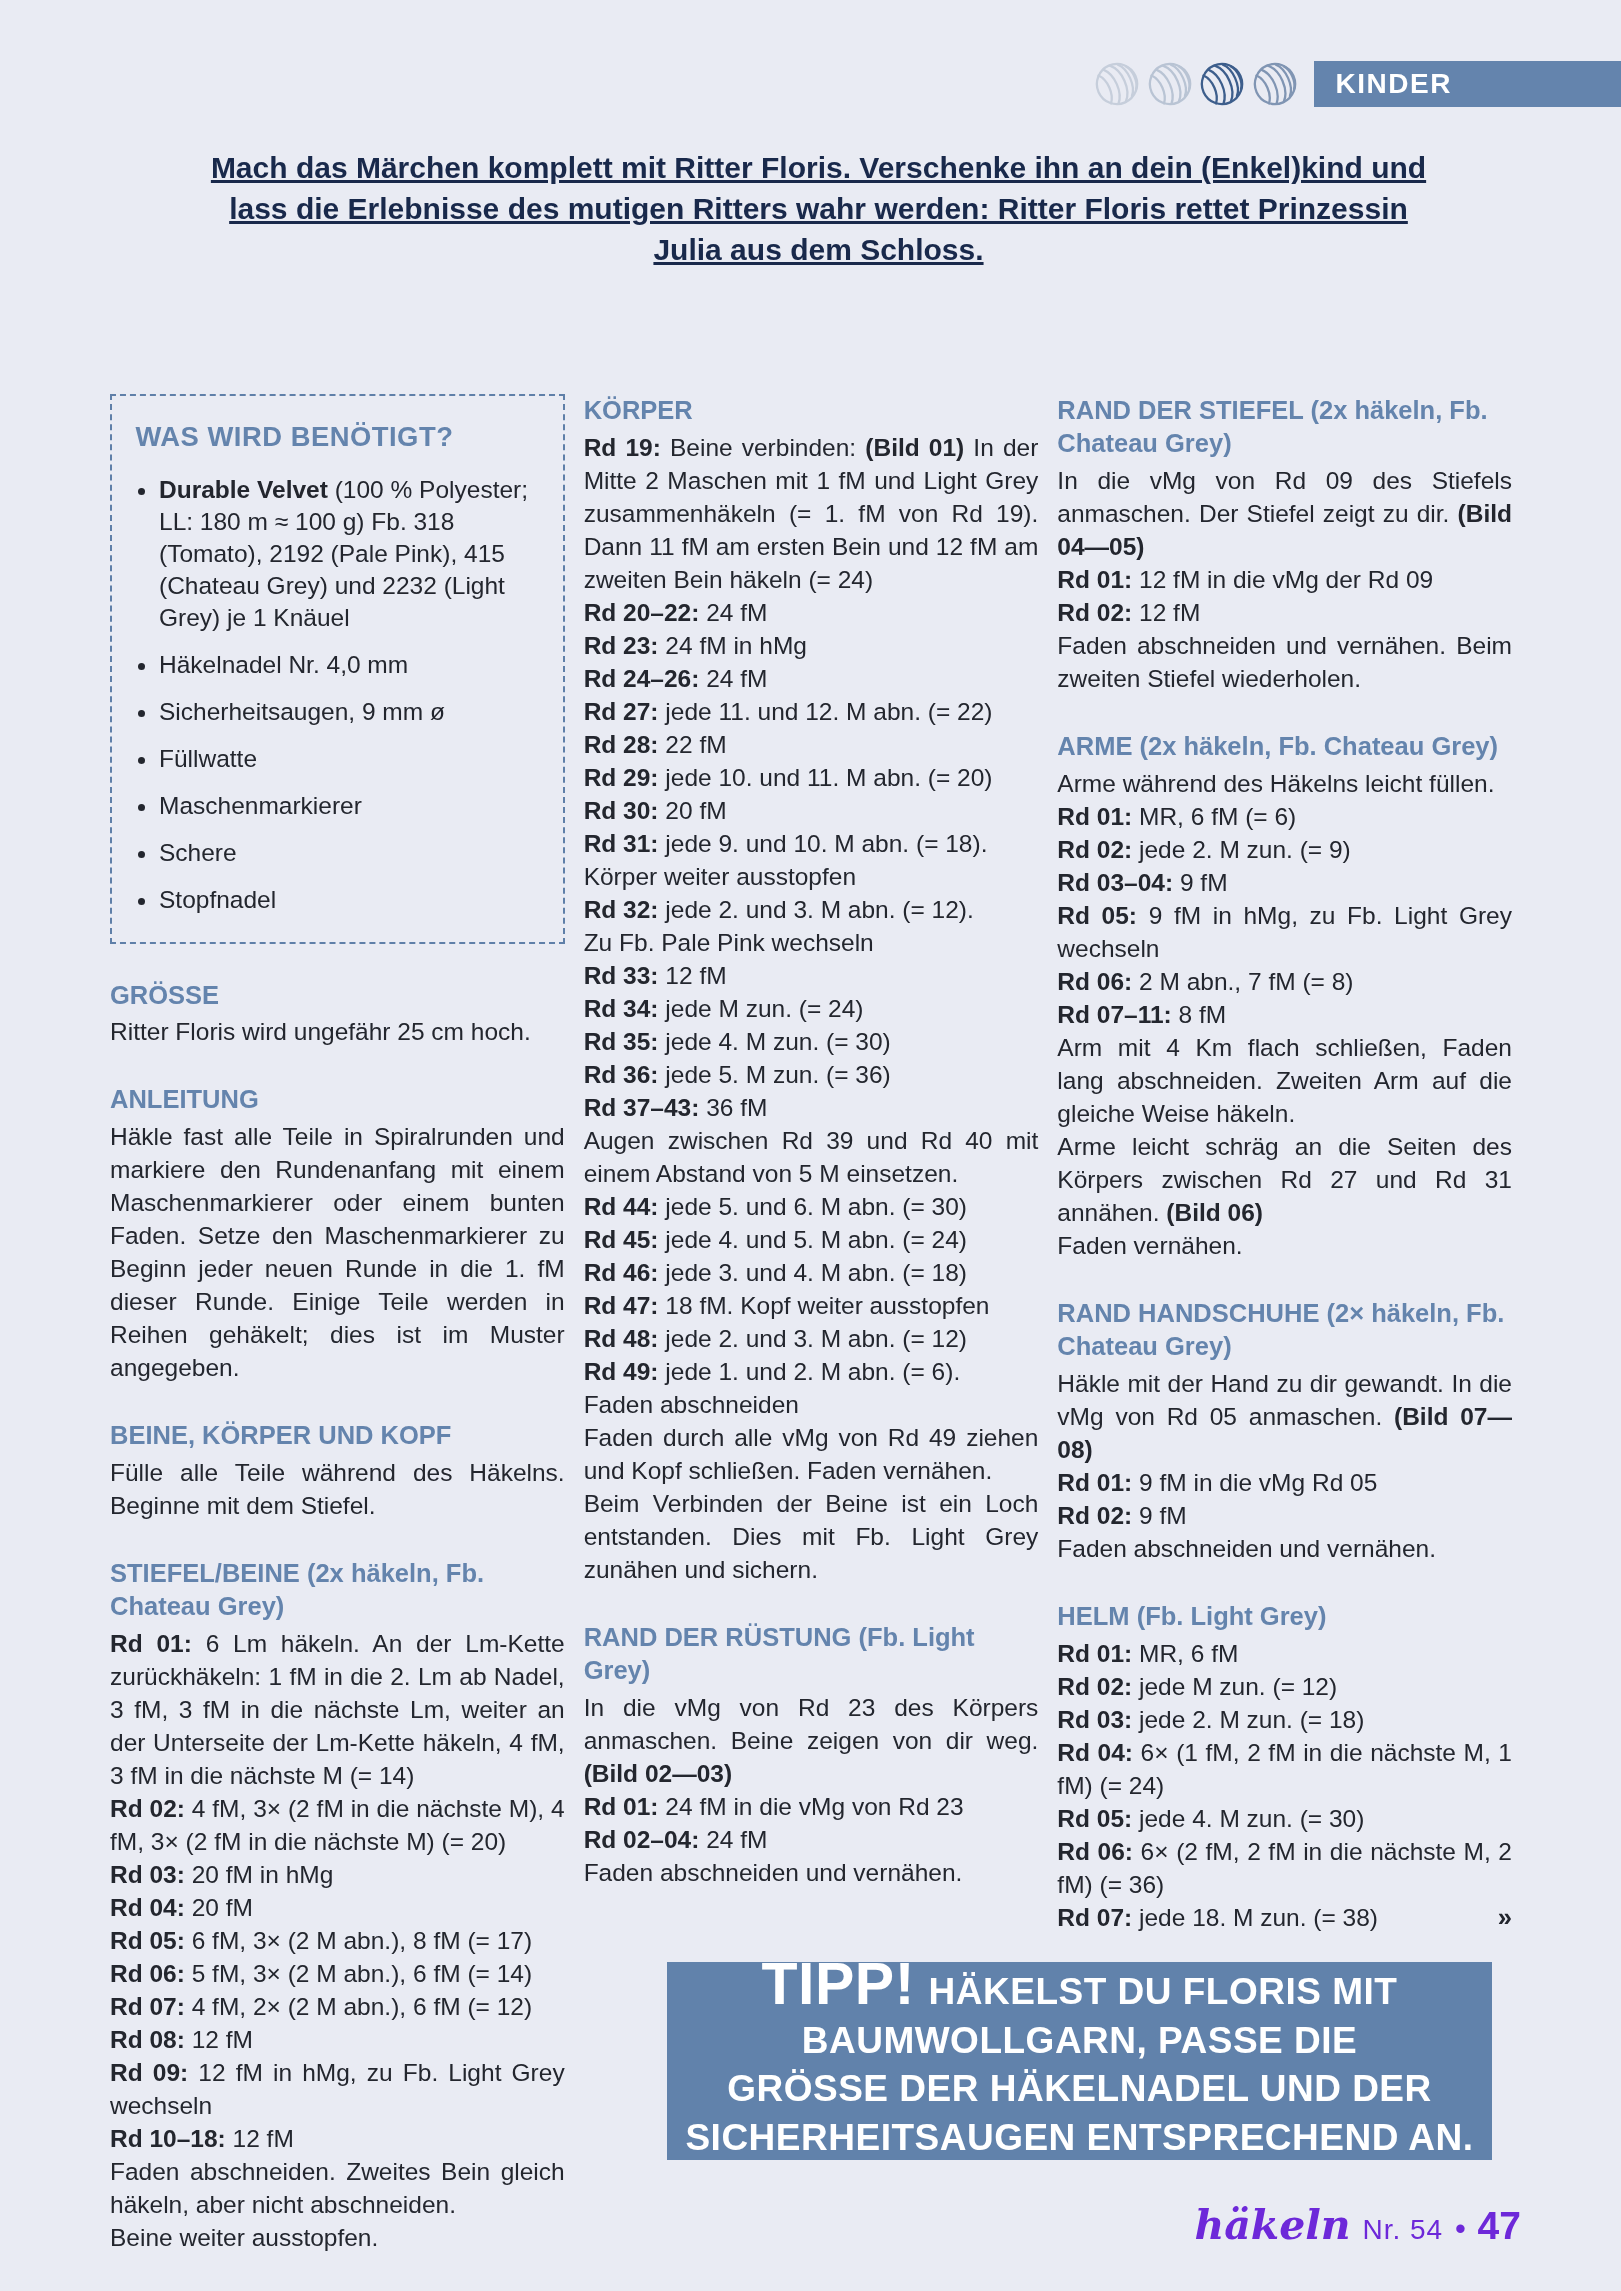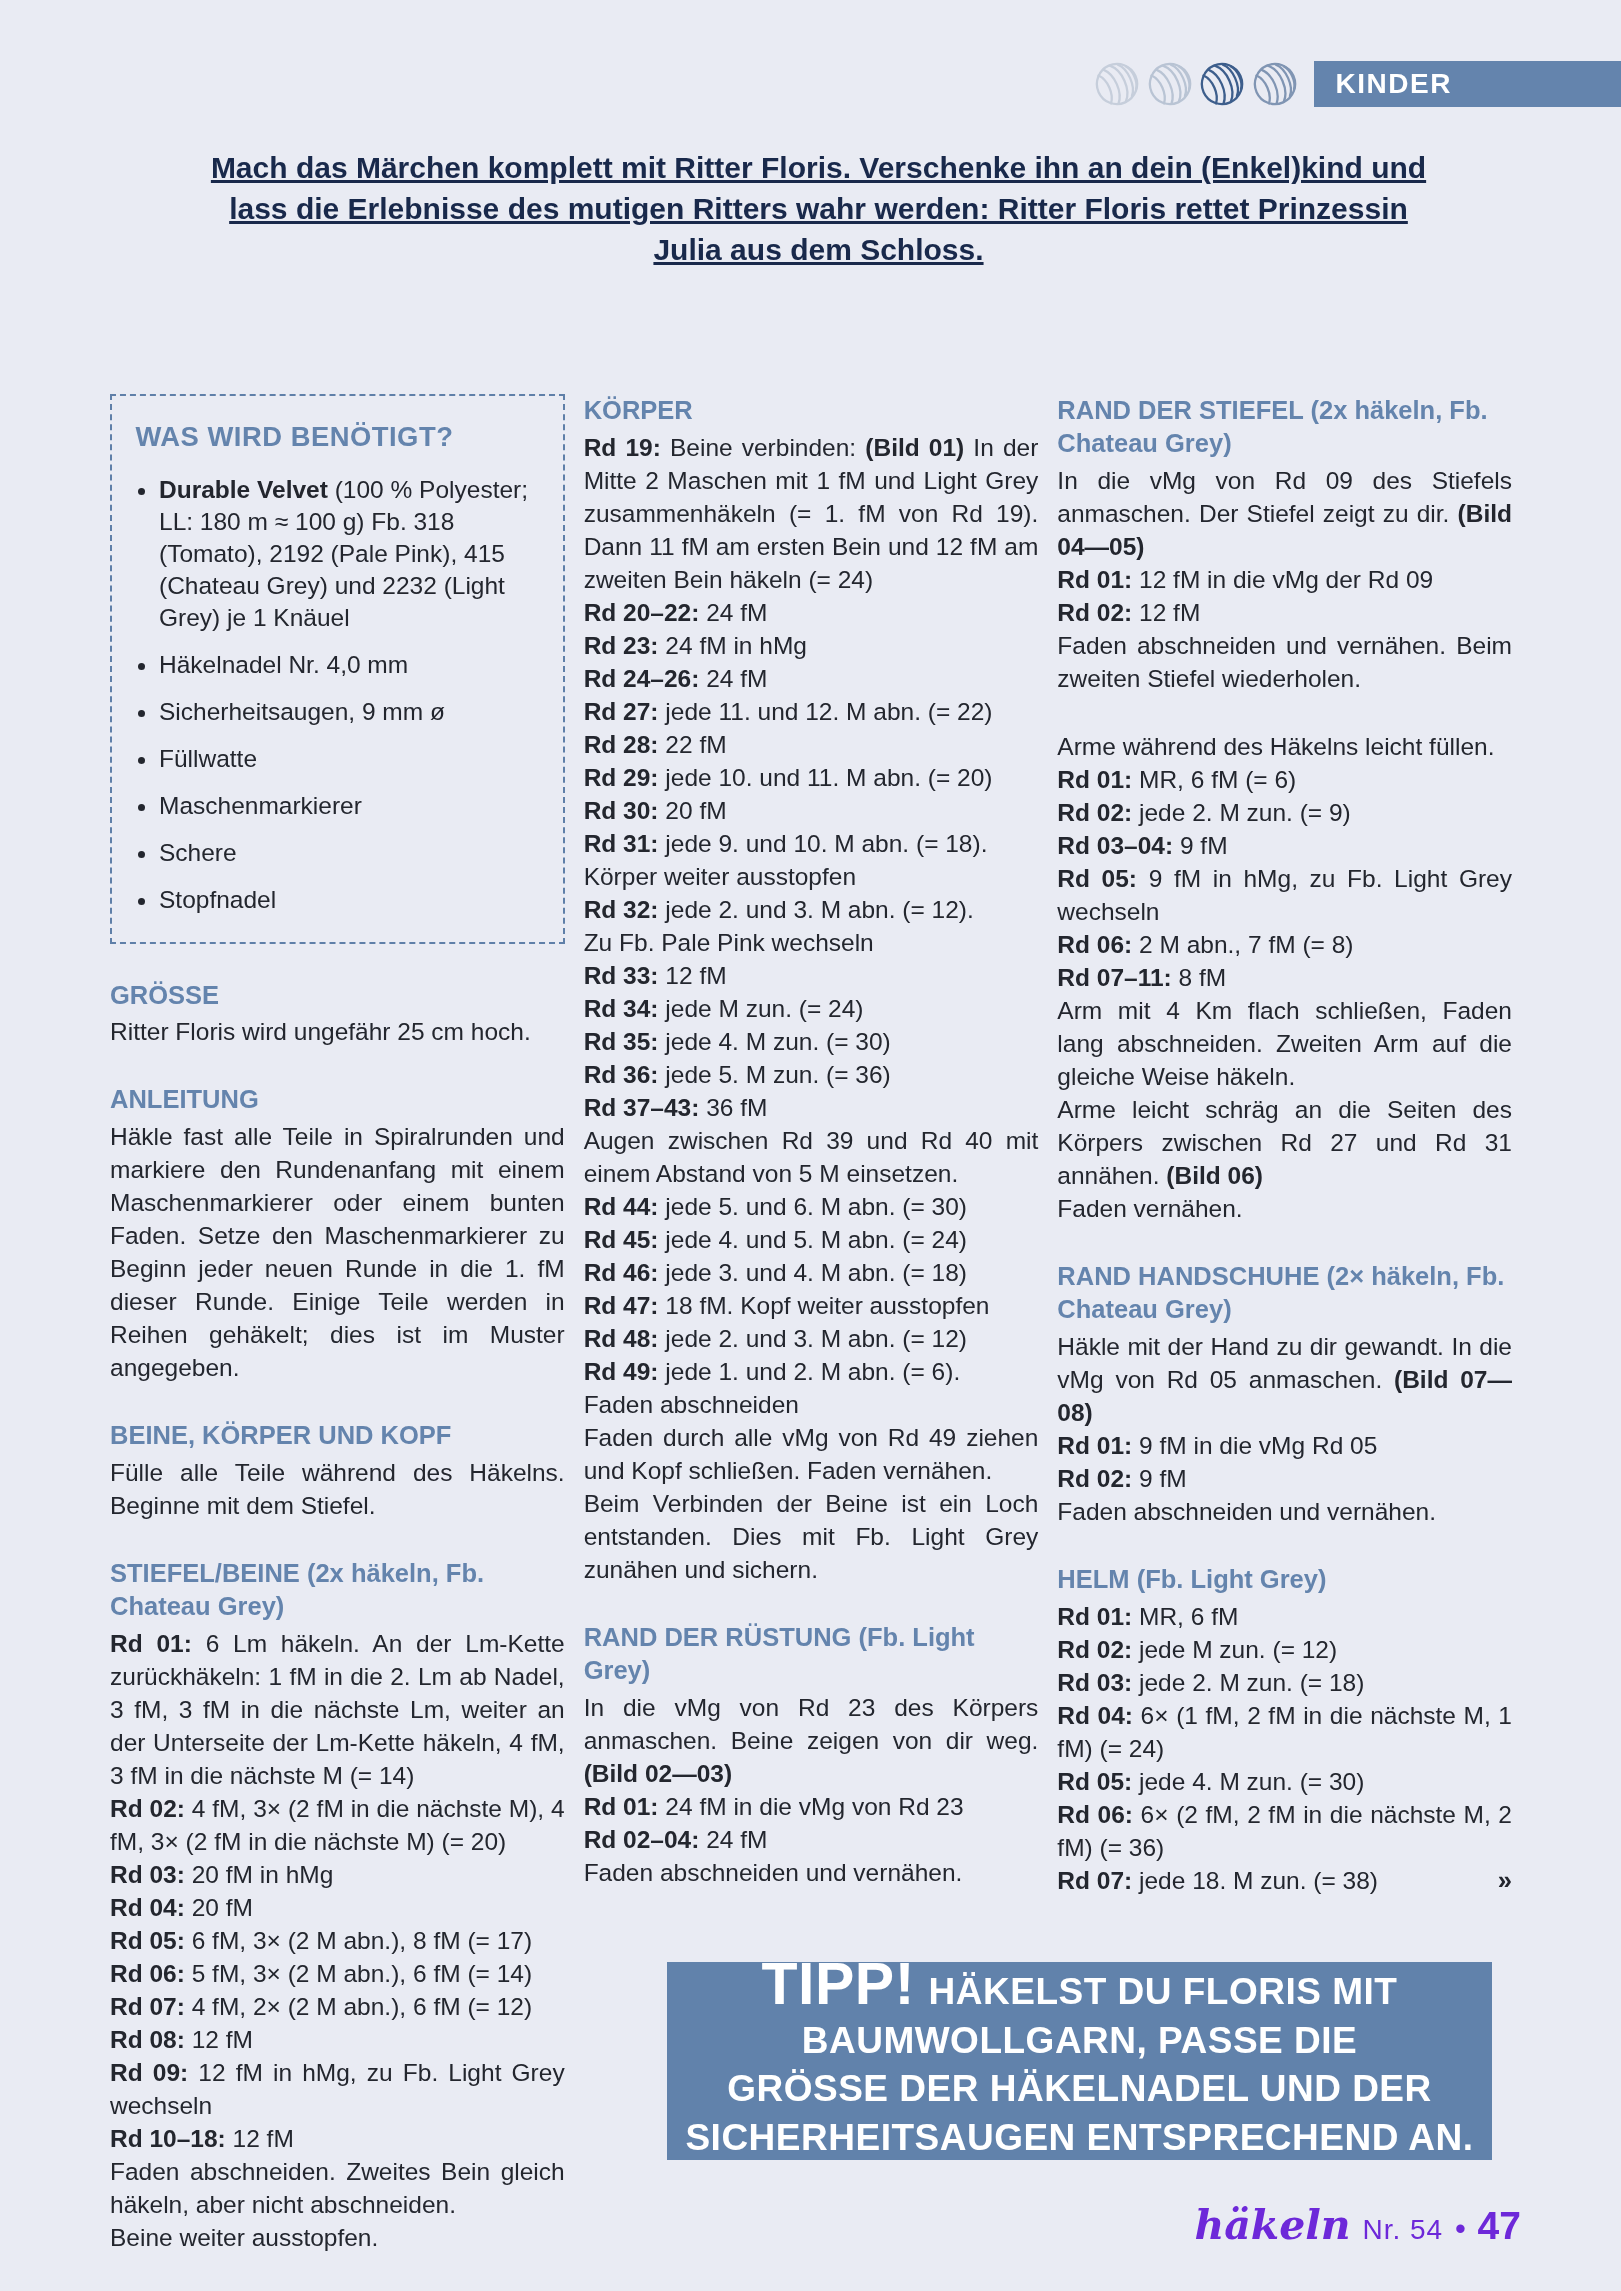--- a/index.html
+++ b/index.html
@@ -245,20 +245,21 @@
         <h3 class="sec-heading">RAND DER STIEFEL (2x häkeln, Fb. Chateau Grey)</h3>
         <div>
             <p class="line"><span>In die vMg von Rd 09 des Stiefels anmaschen. Der Stiefel zeigt zu dir. </span><b>(Bild 04—05)</b></p>
             <p class="line"><b>Rd 01: </b><span>12 fM in die vMg der Rd 09</span></p>
             <p class="line"><b>Rd 02: </b><span>12 fM</span></p>
             <p class="line"><span>Faden abschneiden und vernähen. Beim zweiten Stiefel wiederholen.</span></p>
           </div>
       </div>
 
       <div class="sec">
+        <h3 class="sec-heading">ARME (2x häkeln, Fb. Chateau Grey)</h3>
         <div>
             <p class="line"><span>Arme während des Häkelns leicht füllen.</span></p>
             <p class="line"><b>Rd 01: </b><span>MR, 6 fM (= 6)</span></p>
             <p class="line"><b>Rd 02: </b><span>jede 2. M zun. (= 9)</span></p>
             <p class="line"><b>Rd 03–04: </b><span>9 fM</span></p>
             <p class="line"><b>Rd 05: </b><span>9 fM in hMg, zu Fb. Light Grey wechseln</span></p>
             <p class="line"><b>Rd 06: </b><span>2 M abn., 7 fM (= 8)</span></p>
             <p class="line"><b>Rd 07–11: </b><span>8 fM</span></p>
             <p class="line"><span>Arm mit 4 Km flach schließen, Faden lang abschneiden. Zweiten Arm auf die gleiche Weise häkeln.</span></p>
             <p class="line"><span>Arme leicht schräg an die Seiten des Körpers zwischen Rd 27 und Rd 31 annähen. </span><b>(Bild 06)</b></p>

